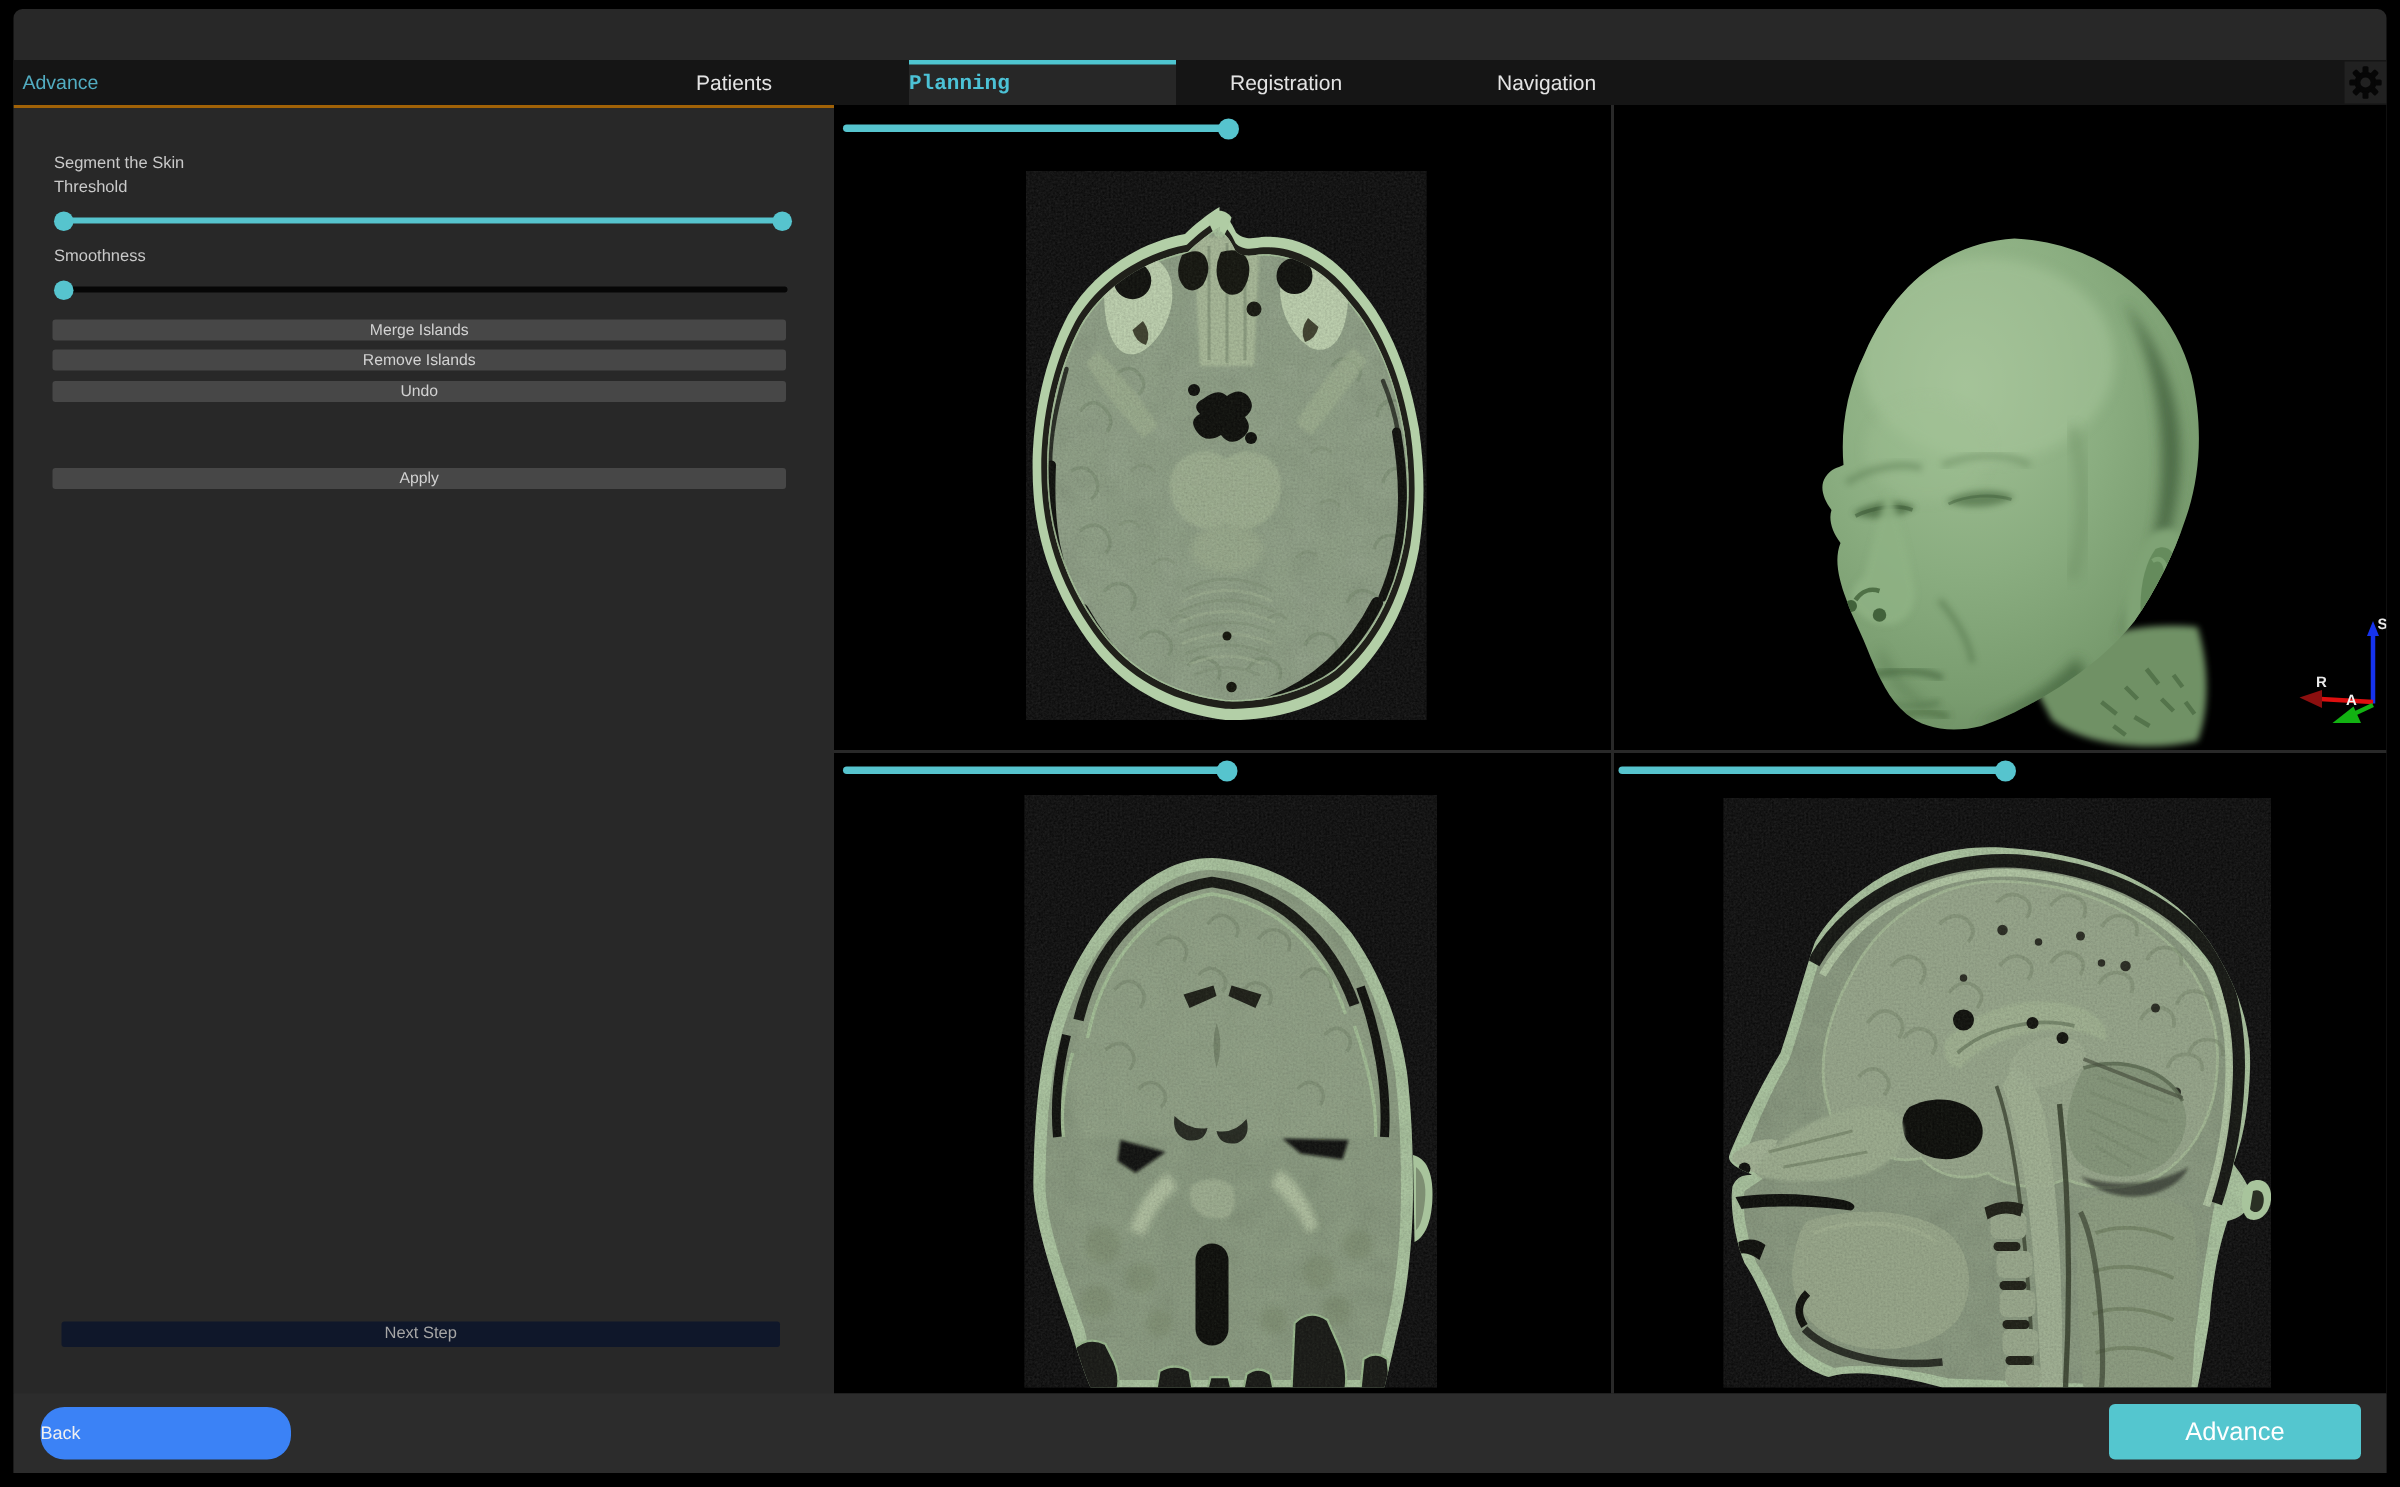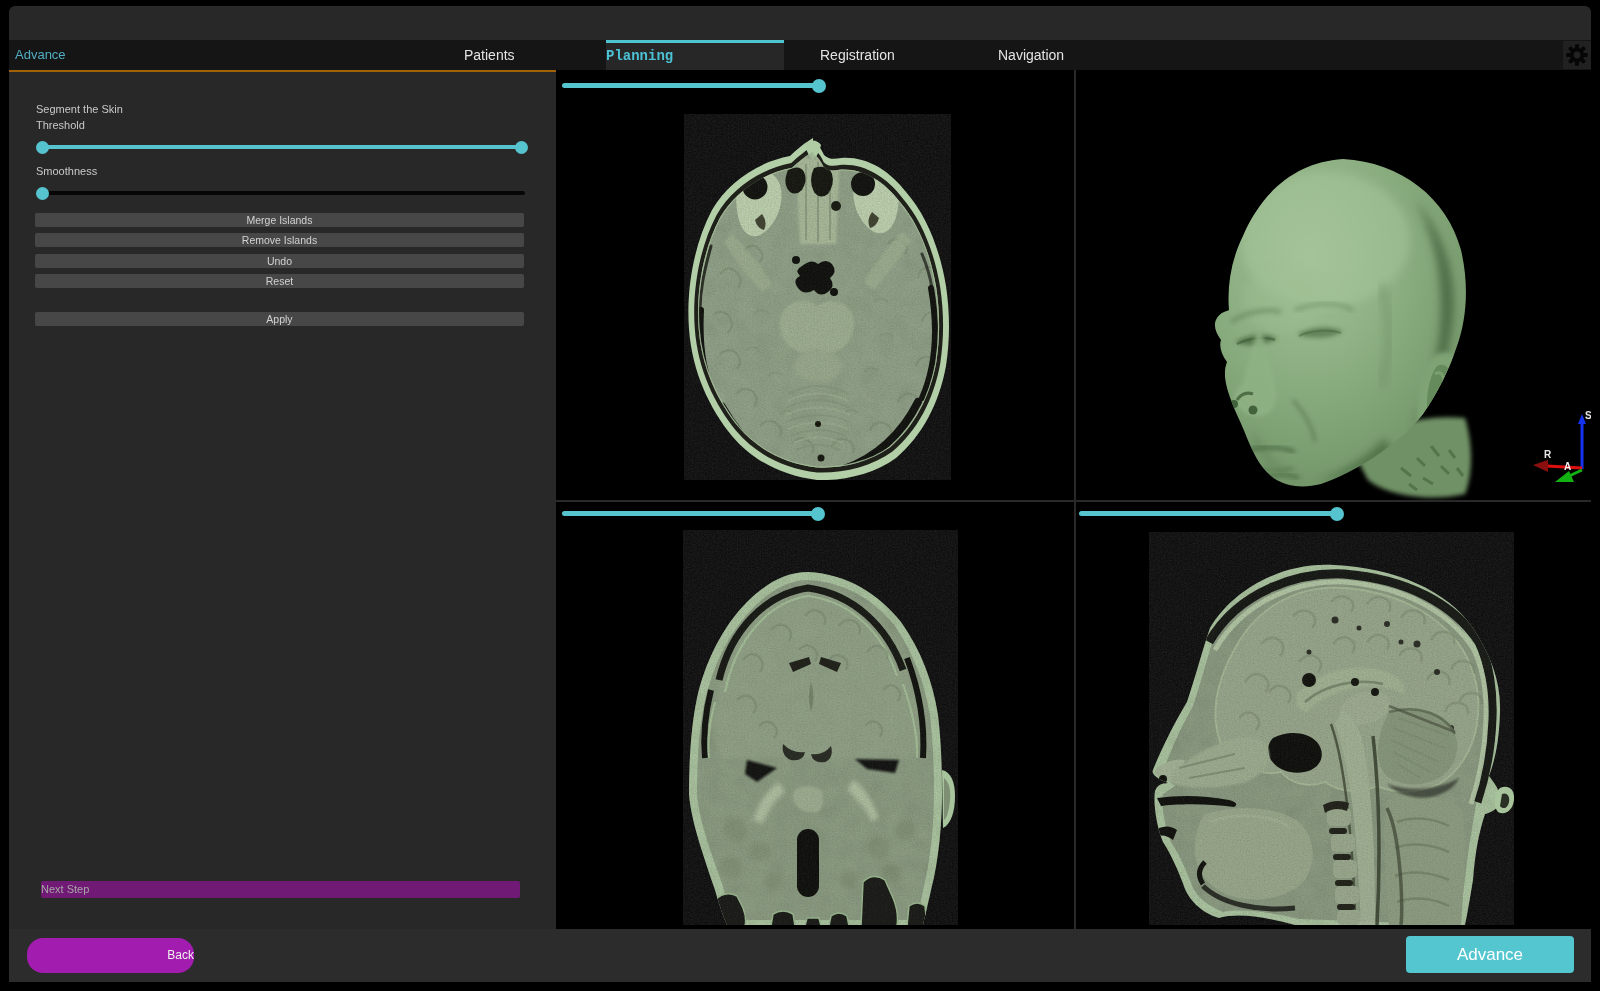--- a/index.html
+++ b/index.html
@@ -16,30 +16,30 @@
   #nnav{position:absolute;left:6px;top:0;height:30px;line-height:30px;color:#52adc2;font-size:13px;}
   .tab{position:absolute;top:0;height:30px;width:178px;line-height:30px;text-align:left;color:#e4e4e4;font-size:14px;}
   .tab.active{background:#272727;border-top:3px solid #4ec5d0;line-height:27px;color:#4cc2d6;font-weight:bold;}
   #gearbox{position:absolute;left:1554px;top:1px;width:28px;height:28px;background:#212121;}
   
   #leftpanel{position:absolute;left:0;top:64px;width:547px;height:859px;background:#282828;border-top:2px solid #a16207;}
   .lbl{position:absolute;color:#c9c9c9;font-size:11px;}
   .track{position:absolute;height:4px;border-radius:2px;}
   .handle{position:absolute;width:13px;height:13px;border-radius:6.5px;background:#56c4ce;}
   .pbtn{position:absolute;left:26px;width:489px;height:14px;background:#474747;border-radius:2px;color:#d2d2d2;font-size:10.5px;text-align:center;line-height:14px;}
-  #nextstep{position:absolute;left:32px;top:809px;width:479px;height:17px;background:#701a75;border-radius:2px;color:#a6a6a6;font-size:11px;text-align:left;line-height:17px;}
+  #nextstep{position:absolute;left:32px;top:809px;width:479px;height:17px;background:#0f172a;border-radius:2px;color:#a6a6a6;font-size:11px;text-align:center;line-height:17px;}
   
   #views{position:absolute;left:547px;top:64px;width:1035px;height:859px;background:#000;}
   #vdiv{position:absolute;left:518px;top:0;width:2px;height:859px;background:#292929;}
   #hdiv{position:absolute;left:0;top:430px;width:1035px;height:2px;background:#292929;}
   .vtrack{position:absolute;height:5px;border-radius:2.5px;background:#56c4ce;}
   .vhandle{position:absolute;width:14px;height:14px;border-radius:7px;background:#56c4ce;}
   
   #bottombar{position:absolute;left:0;top:923px;width:100%;height:53px;background:#2c2c2c;}
-  #backbtn{position:absolute;left:18px;top:9px;width:167px;height:35px;background:#a21caf;border-radius:16px;color:#f0f0f0;font-size:12px;text-align:right;line-height:35px;}
+  #backbtn{position:absolute;left:18px;top:9px;width:167px;height:35px;background:#3b82f6;border-radius:16px;color:#f0f0f0;font-size:12px;text-align:left;line-height:35px;}
   #advbtn{position:absolute;left:1397px;top:7px;width:168px;height:37px;background:#54c6cf;border-radius:4px;color:#ffffff;font-size:17px;text-align:center;line-height:37px;}
   .mri{position:absolute;}
 </style>
 </head>
 <body>
 <div id="win">
   <div id="navbar">
     <div id="nnav">Advance</div>
     <div class="tab" style="left:455px;">Patients</div>
     <div class="tab active" style="left:597px;font-family:Liberation Mono, monospace;">Planning</div>
@@ -72,21 +72,20 @@
     <div class="lbl" style="left:27px;top:47px;">Threshold</div>
     <div class="track" style="left:31px;top:73px;width:482px;background:#56c4ce;"></div>
     <div class="handle" style="left:26.5px;top:68.5px;"></div>
     <div class="handle" style="left:505.5px;top:68.5px;"></div>
     <div class="lbl" style="left:27px;top:93px;">Smoothness</div>
     <div class="track" style="left:31px;top:119px;width:485px;background:#060606;"></div>
     <div class="handle" style="left:26.5px;top:114.5px;"></div>
     <div class="pbtn" style="top:140.8px;">Merge Islands</div>
     <div class="pbtn" style="top:161.4px;">Remove Islands</div>
     <div class="pbtn" style="top:181.7px;">Undo</div>
-    <div class="pbtn" style="top:202.4px;">Reset</div>
     <div class="pbtn" style="top:240px;">Apply</div>
     <div id="nextstep">Next Step</div>
   </div>
 
   <div id="views">
     <div id="vdiv"></div>
     <div id="hdiv"></div>
 
     <div class="vtrack" style="left:6px;top:13px;width:257px;"></div>
     <div class="vhandle" style="left:256px;top:8.5px;"></div>

